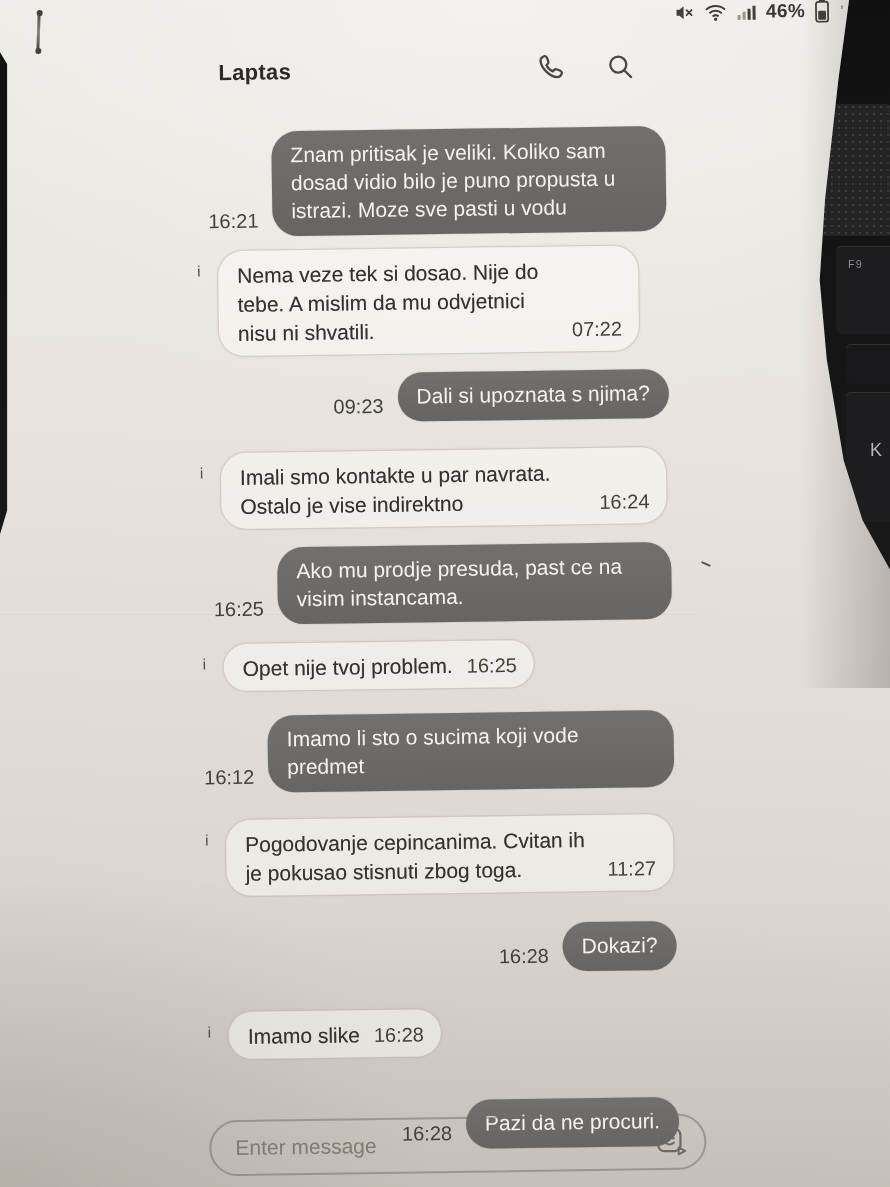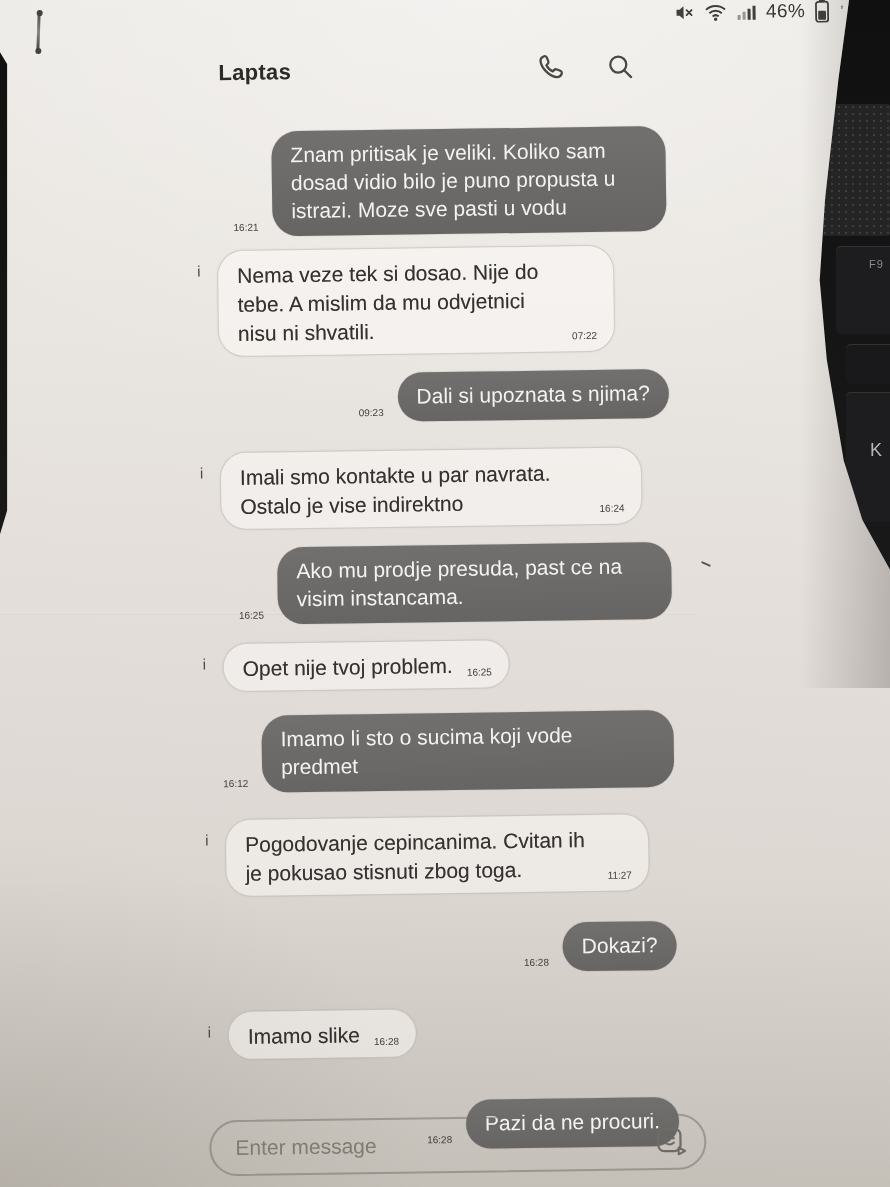--- a/index.html
+++ b/index.html
@@ -12,21 +12,21 @@
 
   
   .desk { position:absolute; inset:0; background:linear-gradient(180deg,#101010,#1b1b1c 60%,#232324); }
   .grille {
     position:absolute; left:822px; top:104px; width:68px; height:132px;
     background:radial-gradient(circle at 3px 3px, #3d3d3f 1.2px, transparent 1.6px) 0 0/7px 7px #242425;
     border-radius:3px;
   }
   .key { position:absolute; background:#1d1d1f; border-radius:5px; box-shadow:inset 0 1px 0 #333; }
   .key-f9 { left:836px; top:246px; width:72px; height:88px; }
-  .key-f9 span { position:absolute; left:33px; top:12px; font-size:11px; color:#8d8d8f; letter-spacing:1px; }
+  .key-f9 span { position:absolute; left:12px; top:12px; font-size:11px; color:#8d8d8f; letter-spacing:1px; }
   .key-mid { left:846px; top:344px; width:70px; height:40px; background:#19191b; }
   .key-k { left:846px; top:392px; width:70px; height:130px; }
   .key-k span { position:absolute; left:24px; top:48px; font-size:18px; color:#b7b7b9; }
 
   
   .paper {
     position:absolute; inset:0;
     background:
       radial-gradient(130% 60% at 55% 0%, rgba(255,255,255,0.35), transparent 60%),
       radial-gradient(80% 50% at 0% 100%, rgba(90,84,76,0.14), transparent 60%),
@@ -50,21 +50,21 @@
     background:#5a564f; transform:rotate(24deg); border-radius:1px; }
 
   
   .print { position:absolute; left:180px; top:0; width:680px; height:1187px;
     transform:rotate(-0.8deg); transform-origin:50% 40%;
     color:#34322f;
   }
 
   .statusbar { position:absolute; top:3px; right:10px; display:flex; align-items:center; gap:9px; }
   .statusbar svg { display:block; }
-  .batt-text { font-size:19px; font-weight:normal; color:#3a3834; letter-spacing:.5px; }
+  .batt-text { font-size:19px; font-weight:bold; color:#3a3834; letter-spacing:.5px; }
   .tiny-mark { font-size:14px; color:#55524d; margin-left:2px; }
 
   .chathead { position:absolute; top:50px; left:0; width:100%; height:44px; }
   .contact { position:absolute; left:44px; top:6px; font-size:22px; font-weight:bold;
     color:#2d2b28; letter-spacing:.3px; }
   .head-ic { position:absolute; top:2px; cursor:pointer; }
   .ic-call { left:360px; } .ic-search { left:430px; }
 
   .chat { position:absolute; left:20px; top:128px; width:502px; }
   .row { display:flex; align-items:flex-end; }
@@ -72,21 +72,21 @@
   .row.in { justify-content:flex-start; align-items:flex-start; gap:10px; }
 
   .obubble {
     background:linear-gradient(#71706e, #666563);
     color:#f4f3f0;
     border-radius:26px;
     padding:10px 19px 11px;
     font-size:21px; line-height:28px;
     box-shadow:0 0 1px rgba(0,0,0,.4);
   }
-  .time { font-size:10px; color:#413f3b; padding-bottom:4px; white-space:nowrap; }
+  .time { font-size:20px; color:#413f3b; padding-bottom:4px; white-space:nowrap; }
 
   .imark { width:10px; font-size:15px; color:#4c4a46; margin-top:12px; font-style:normal; }
   .ibubble {
     display:flex; align-items:flex-end;
     background:rgba(253,252,250,0.5);
     border:1px solid rgba(125,119,110,0.3);
     border-radius:26px;
     padding:10px 17px 8px 19px;
     box-shadow:0 0 2px rgba(160,154,145,0.25);
   }

